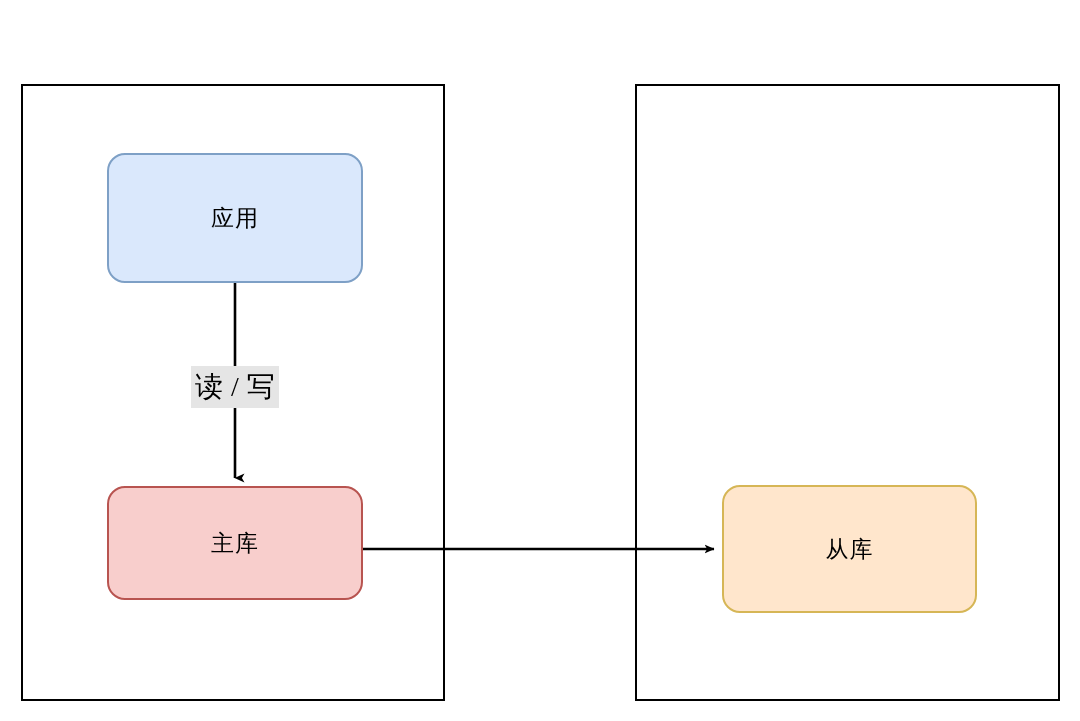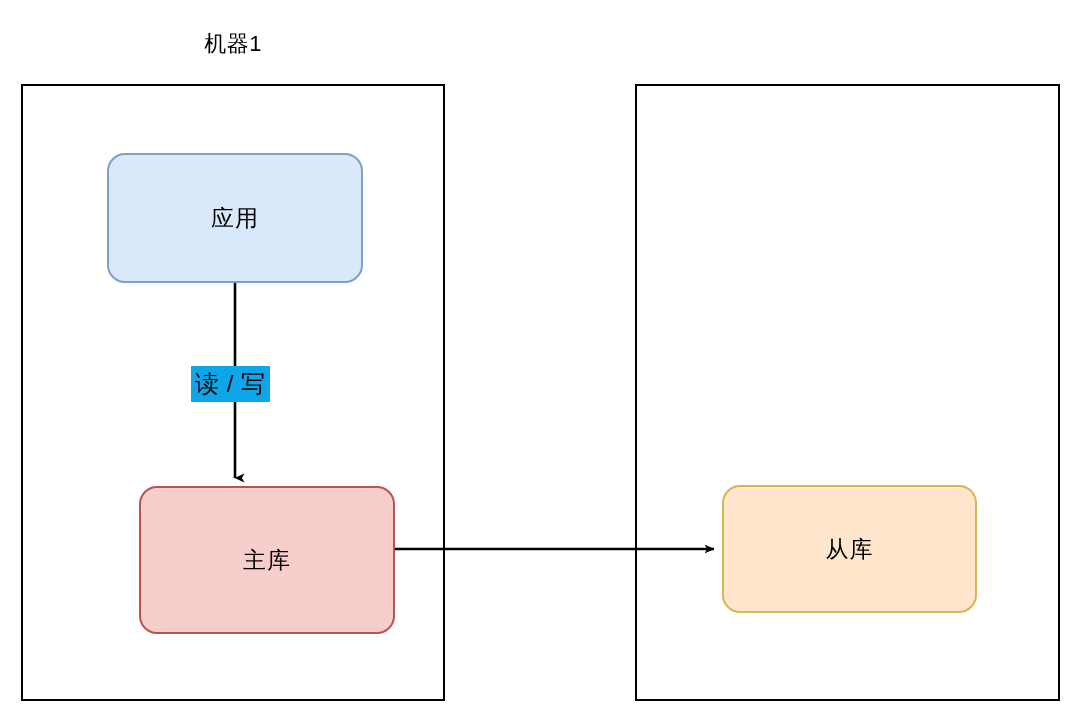--- a/index.html
+++ b/index.html
@@ -57,62 +57,61 @@
     white-space: nowrap;
     letter-spacing: 1px;
   }
   #node-app {
     left: 107px; top: 146px; width: 256px; height: 130px;
     background: #dae8fc;
     border-color: #7ea0c6;
     margin-top: 7px;
   }
   #node-master {
-    left: 107px; top: 486px; width: 256px; height: 148px;
+    left: 107px; top: 486px; width: 256px; height: 114px;
     background: #f8cecc;
     border-color: #b85450;
-    margin-left: 32px;
   }
   #node-slave {
     left: 722px; top: 485px; width: 255px; height: 128px;
     background: #ffe6cc;
     border-color: #d6b656;
     align-items: center;
   }
 
   
   #connectors {
     position: absolute;
     left: 0; top: 0;
     width: 1080px;
     height: 721px;
     pointer-events: none;
   }
 
   
   .edge-label {
     position: absolute;
-    font-size: 24px;
+    font-size: 28px;
     color: #000000;
-    background: #0ea5e9;
+    background: #e5e5e5;
     padding: 2px 4px;
     white-space: nowrap;
     letter-spacing: 0.5px;
+    font-family: Liberation Serif, serif;
   }
   #edge-label-rw {
     left: 191px;
     top: 366px;
   }
 </style>
 </head>
 <body>
 
 <div id="canvas">
 
-  <div class="group-title" id="machine1-title">机器1</div>
   <div class="group-box" id="machine1-box"></div>
 
   <div class="group-box" id="machine2-box"></div>
 
   <svg id="connectors" viewBox="0 0 1080 721" xmlns="http://www.w3.org/2000/svg">
     <defs>
       <marker id="arrowhead-down" markerWidth="12" markerHeight="12" refX="5" refY="9.5" orient="auto" markerUnits="userSpaceOnUse">
         <path d="M 0.5 0 L 5 10 L 9.5 0 L 5 2.6 Z" fill="#000000"></path>
       </marker>
       <marker id="arrowhead-right" markerWidth="12" markerHeight="12" refX="9.5" refY="5" orient="auto" markerUnits="userSpaceOnUse">

